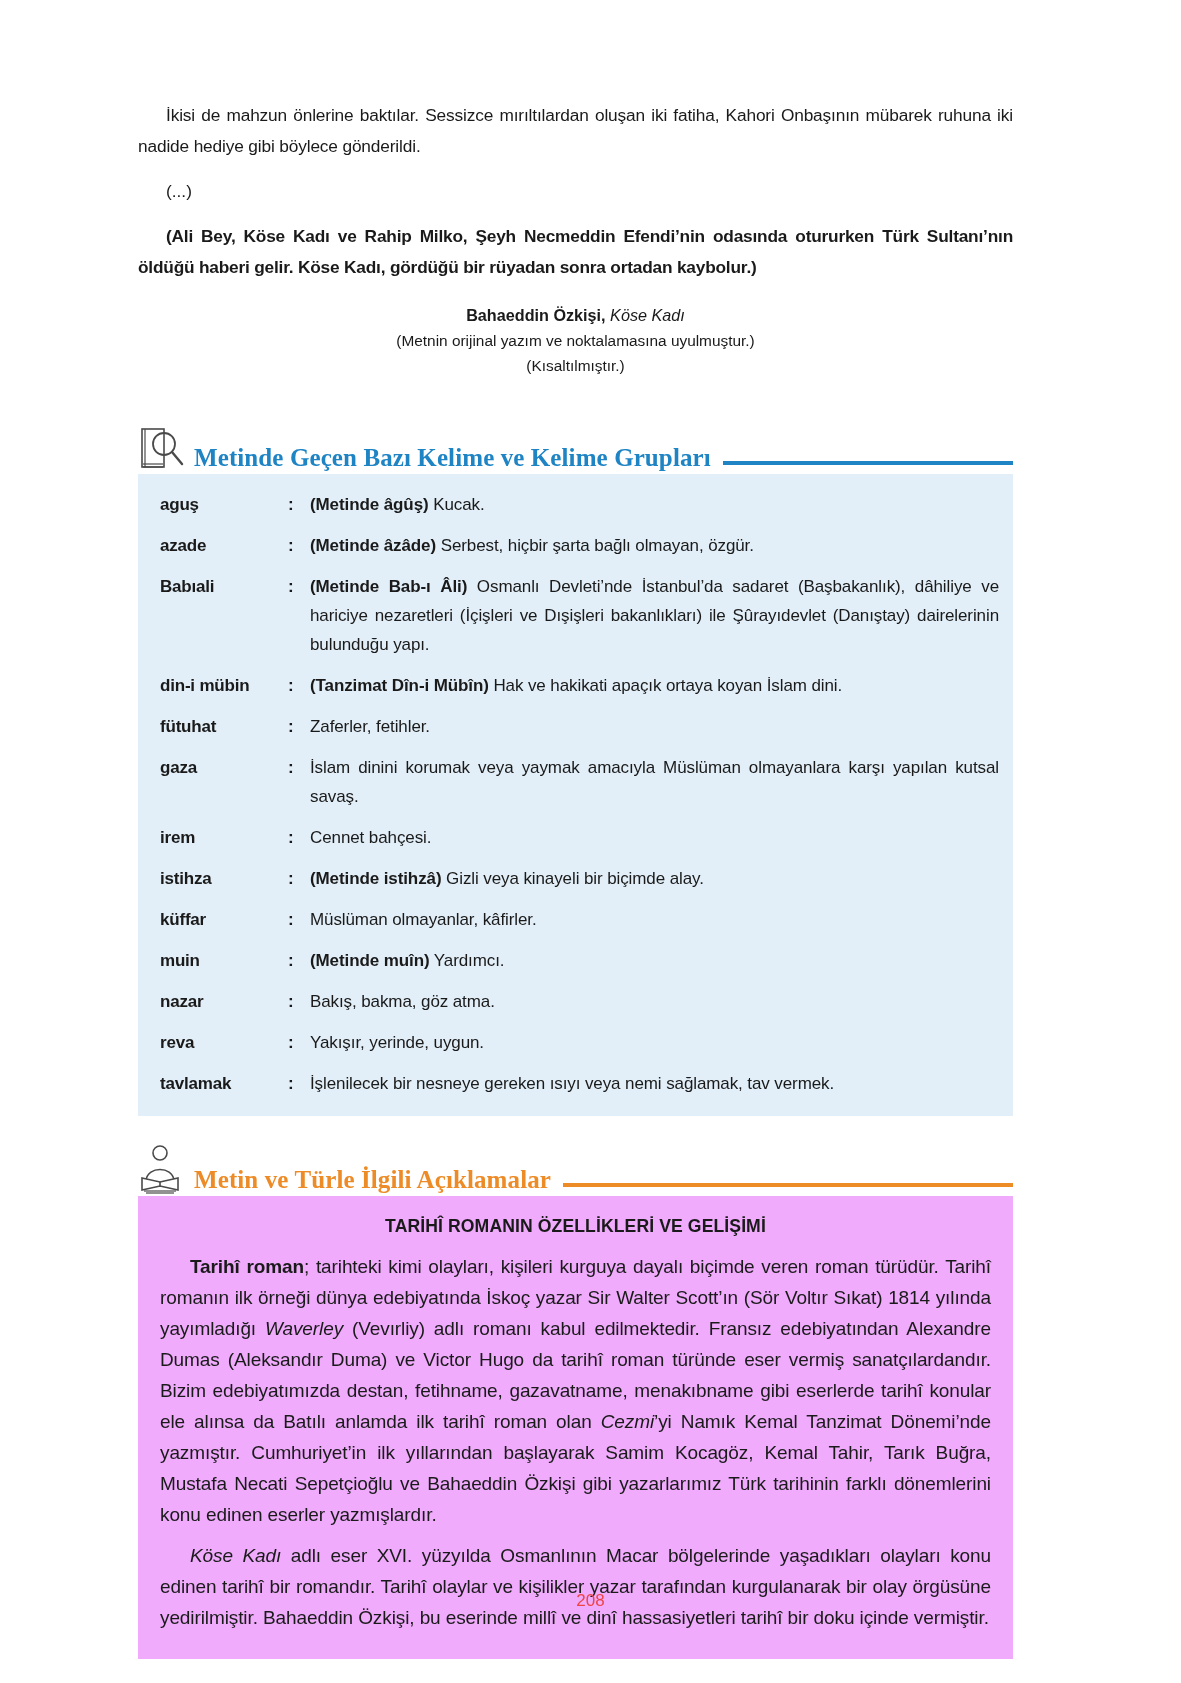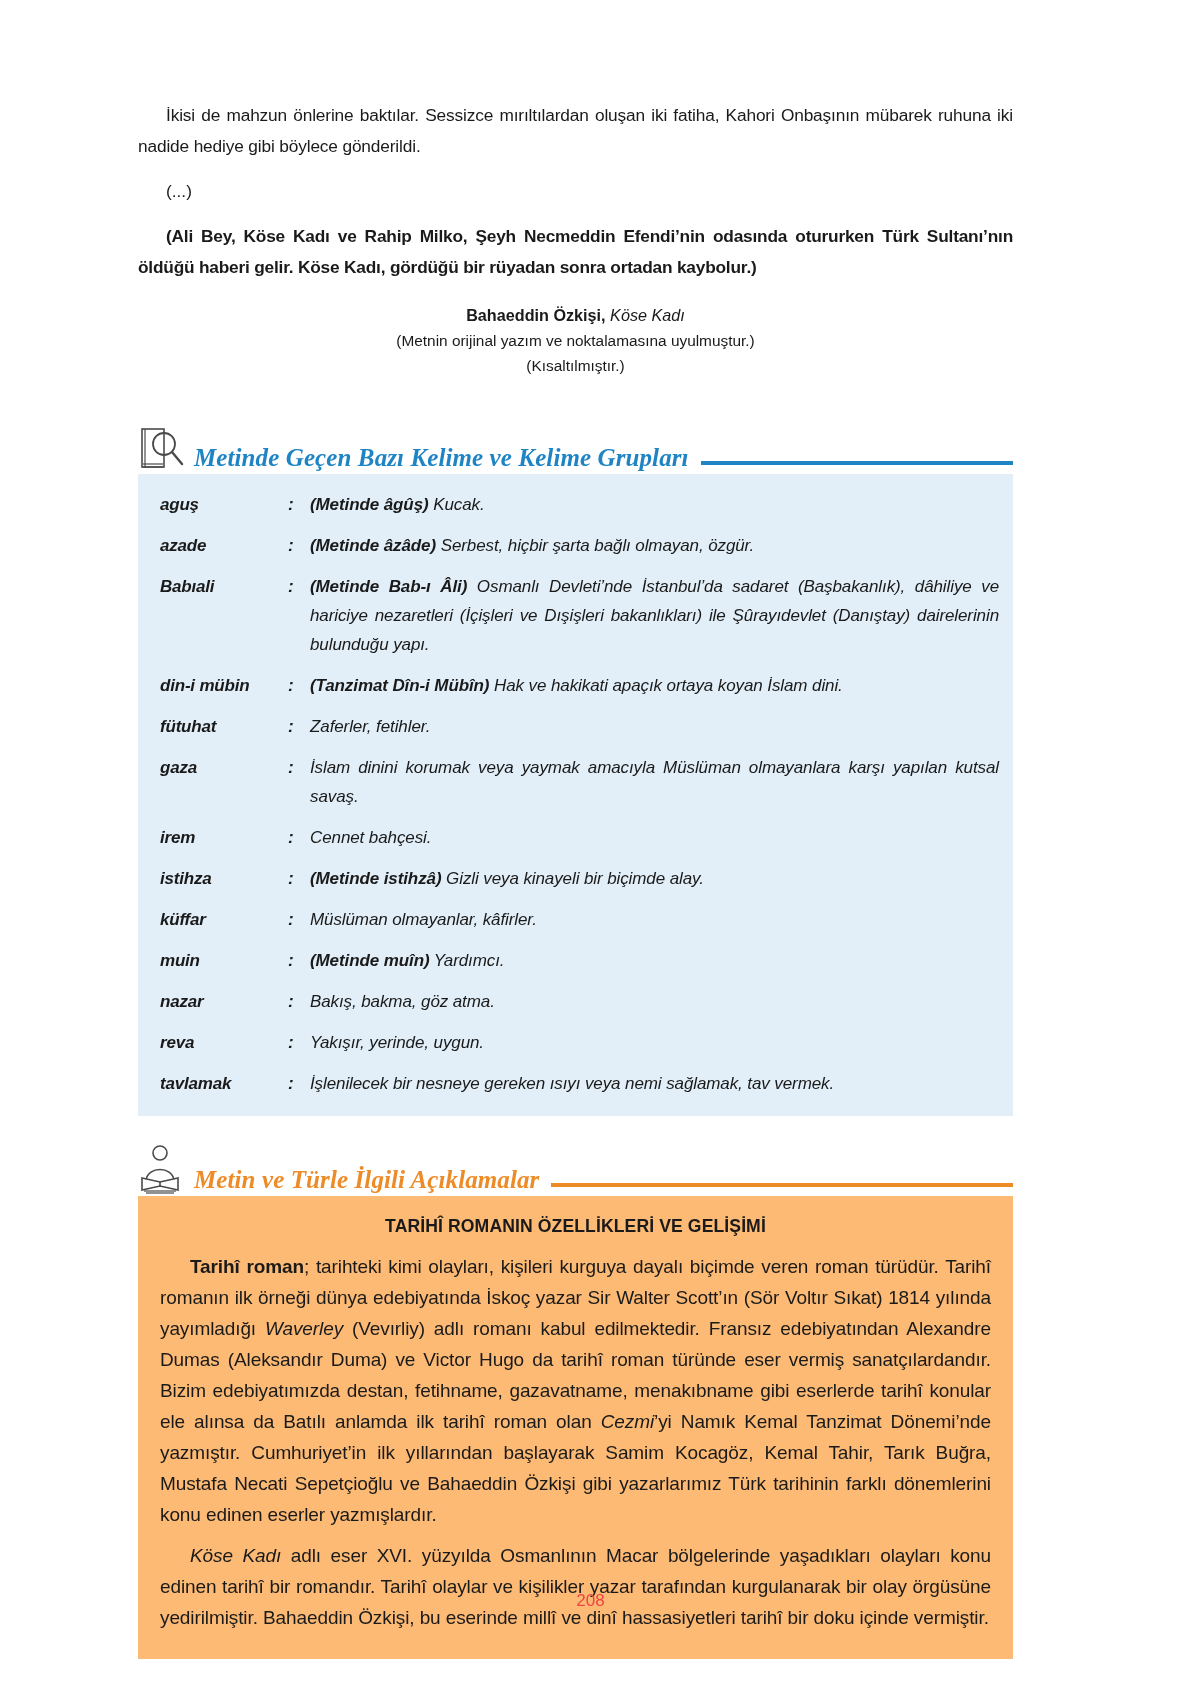--- a/index.html
+++ b/index.html
@@ -70,21 +70,20 @@
   .section-head .icon-wrap {
     width: 56px;
     height: 52px;
     flex: 0 0 56px;
     display: flex;
     align-items: flex-end;
     justify-content: flex-start;
   }
   .section-head .head-title {
     font-family: "Liberation Serif", serif;
-    font-style: italic;
     font-weight: bold;
     font-size: 25px;
     letter-spacing: 0.1px;
     white-space: nowrap;
     padding-bottom: 2px;
   }
   .section-head .head-rule {
     flex: 1 1 auto;
     height: 4px;
     margin-left: 12px;
@@ -93,21 +92,20 @@
   .head-blue .head-title { color: #1E84C4; }
   .head-blue .head-rule  { background: #1E84C4; }
   .head-orange .head-title { color: #ED8B27; }
   .head-orange .head-rule  { background: #ED8B27; }
 
   
   .vocab-box {
     background: #E2EFF8;
     padding: 16px 14px 18px 22px;
     margin-top: 0;
-    font-style: italic;
   }
   .vocab-row {
     display: flex;
     align-items: flex-start;
     margin-bottom: 12px;
     font-size: 17px;
     line-height: 29px;
   }
   .vocab-row:last-child { margin-bottom: 0; }
   .vocab-term {
@@ -121,21 +119,21 @@
   }
   .vocab-def {
     flex: 1 1 auto;
     text-align: justify;
     letter-spacing: -0.1px;
   }
   .vocab-def b { font-weight: bold; }
 
   
   .expl-box {
-    background: #fdba74;
+    background: #f0abfc;
     padding: 14px 22px 26px 22px;
   }
   .expl-title {
     text-align: center;
     font-weight: bold;
     font-size: 17.6px;
     margin: 6px 0 14px 0;
     letter-spacing: 0.1px;
   }
   .expl-para {

